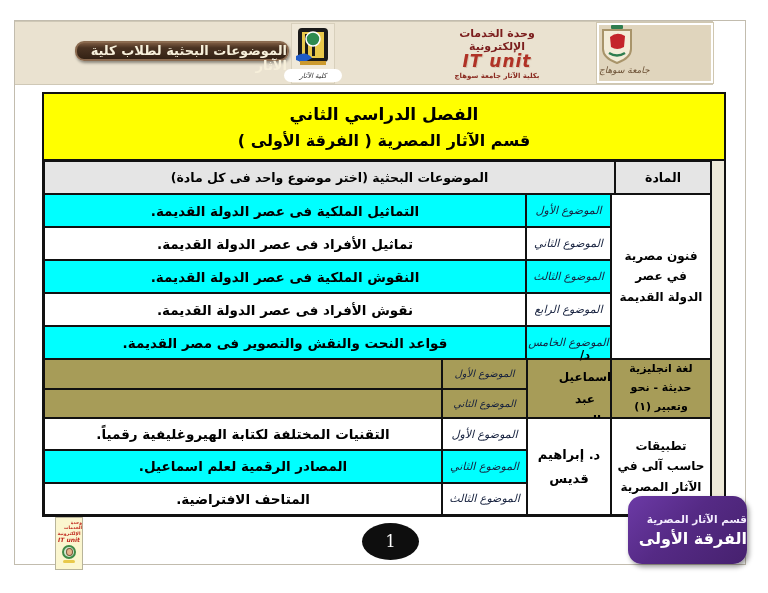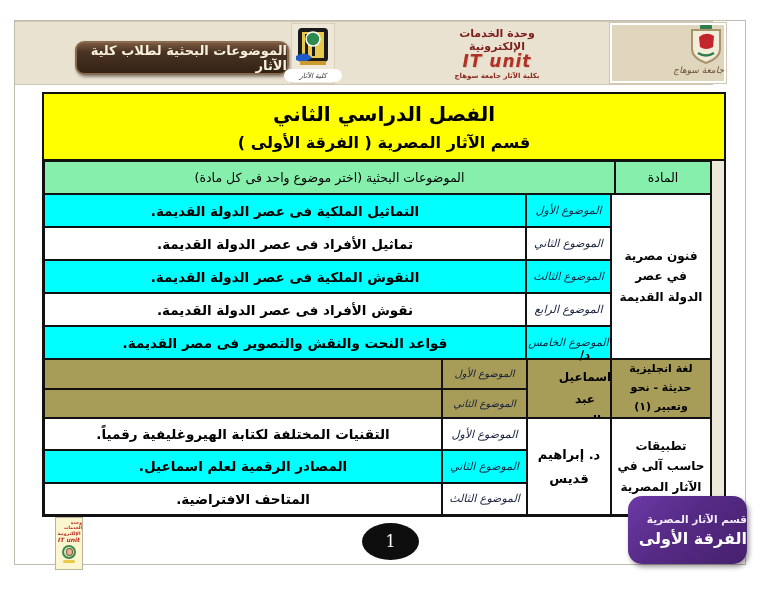--- a/index.html
+++ b/index.html
@@ -6,24 +6,24 @@
   body { background:#fff; font-family:"DejaVu Sans", sans-serif; }
   .page { position:relative; width:768px; height:593px; background:#fff; overflow:hidden; }
 
   .frame { position:absolute; left:14px; top:20px; width:732px; height:545px;
            border:1px solid #c2bcae; }
 
   .topstrip { position:absolute; left:15px; top:21px; width:698px; height:64px;
               background:#EAE2D0; border-top:1px solid #cfc8b6; border-bottom:1px solid #cfc8b6; }
 
   
-  .banner { position:absolute; left:75px; top:41px; width:214px; height:34px;
+  .banner { position:absolute; left:75px; top:41px; width:214px; height:20px;
             background:linear-gradient(180deg,#7a5940 0%, #4a3322 30%, #332214 100%);
             border:2px solid #8a6a4f; border-radius:9px;
-            display:flex; align-items:center; justify-content:center;
+            display:flex; justify-content:center;
             box-shadow:1px 2px 3px rgba(0,0,0,.4); }
   .banner span { color:#f6efda; font-weight:bold; font-size:13px; direction:rtl; }
 
   
   .faculty { position:absolute; left:291px; top:23px; width:44px; height:61px;
              background:#efe8d8; border:1px solid #d8d0bc;
              display:flex; flex-direction:column; align-items:center; }
   .faculty svg { margin-top:2px; }
   .faculty .cap { margin-top:1px; background:#fff; border-radius:8px; width:58px; height:13px;
                   font-size:7px; color:#333; display:flex; align-items:center; justify-content:center;
@@ -34,38 +34,38 @@
             display:flex; flex-direction:column; align-items:center; justify-content:center;
             direction:rtl; text-align:center; }
   .itunit .l1, .itunit .l2 { color:#7b1d1d; font-weight:bold; font-size:11px; line-height:1.15; }
   .itunit .l3 { color:#b03226; font-weight:bold; font-size:17px; letter-spacing:1px;
                 line-height:1.05; font-style:italic; text-shadow:1px 1px 0 #d8c9b4; }
   .itunit .l4 { color:#8a2a20; font-size:7px; font-weight:bold; margin-top:1px; }
 
   
   .univ { position:absolute; left:597px; top:23px; width:116px; height:60px;
           background:#E0D5BD; border:2px solid #fff; outline:1px solid #d0c7b0;
-          display:flex; flex-direction:column; align-items:flex-end;margin-left:13px; }
+          display:flex; flex-direction:column; align-items:flex-start; }
   .univ .cap { font-size:9px; color:#6a4f33; font-style:italic; margin-top:0px; direction:rtl; }
 
   
   .table { position:absolute; left:42px; top:92px; width:684px; height:425px;
            border:2px solid #111; background:#fff; display:flex; flex-direction:column; }
   .titlecell { height:70px; background:#FFFF00; border-bottom:2px solid #111;
                display:flex; flex-direction:column; align-items:center; justify-content:center;
                gap:7px; direction:rtl; }
-  .titlecell .t1 { font-size:20px; font-weight:bold; color:#000; }
+  .titlecell .t1 { font-size:17px; font-weight:bold; color:#000; }
   .titlecell .t2 { font-size:16px; font-weight:bold; color:#000; }
   .tbody { flex:1; display:flex; flex-direction:row; direction:rtl; }
   .strip { width:13px; background:#EDE9D8; border-left:1px solid #111; }
   .tcontent { flex:1; display:flex; flex-direction:column; }
   .cell { border:1px solid #111; display:flex; align-items:center; justify-content:center;
           text-align:center; direction:rtl; }
   .hrow { height:33px; display:flex; direction:rtl; }
-  .hrow .cell { background:#86efac; font-weight:normal; font-size:12.5px; color:#000; }
+  .hrow .cell { background:#e5e5e5; font-weight:bold; font-size:12.5px; color:#000; }
   .col-subject { width:96px; }
   .col-prof { width:84px; }
   .col-topics { flex:1; }
   .section { display:flex; direction:rtl; }
   .sec1 { height:165px; } .sec2 { height:59px; } .sec3 { height:97px; }
   .subjectcell { width:100px; font-weight:bold; font-size:12px; line-height:1.7; padding:0 5px; }
   .profcell { width:84px; font-weight:bold; font-size:13px; line-height:1.8; padding:0 4px; }
   .topicscol { flex:1; display:flex; flex-direction:column; }
   .trow { flex:1; display:flex; direction:rtl; }
   .tlabel { width:85px; font-size:11px; color:#16213e; font-style:italic; }

